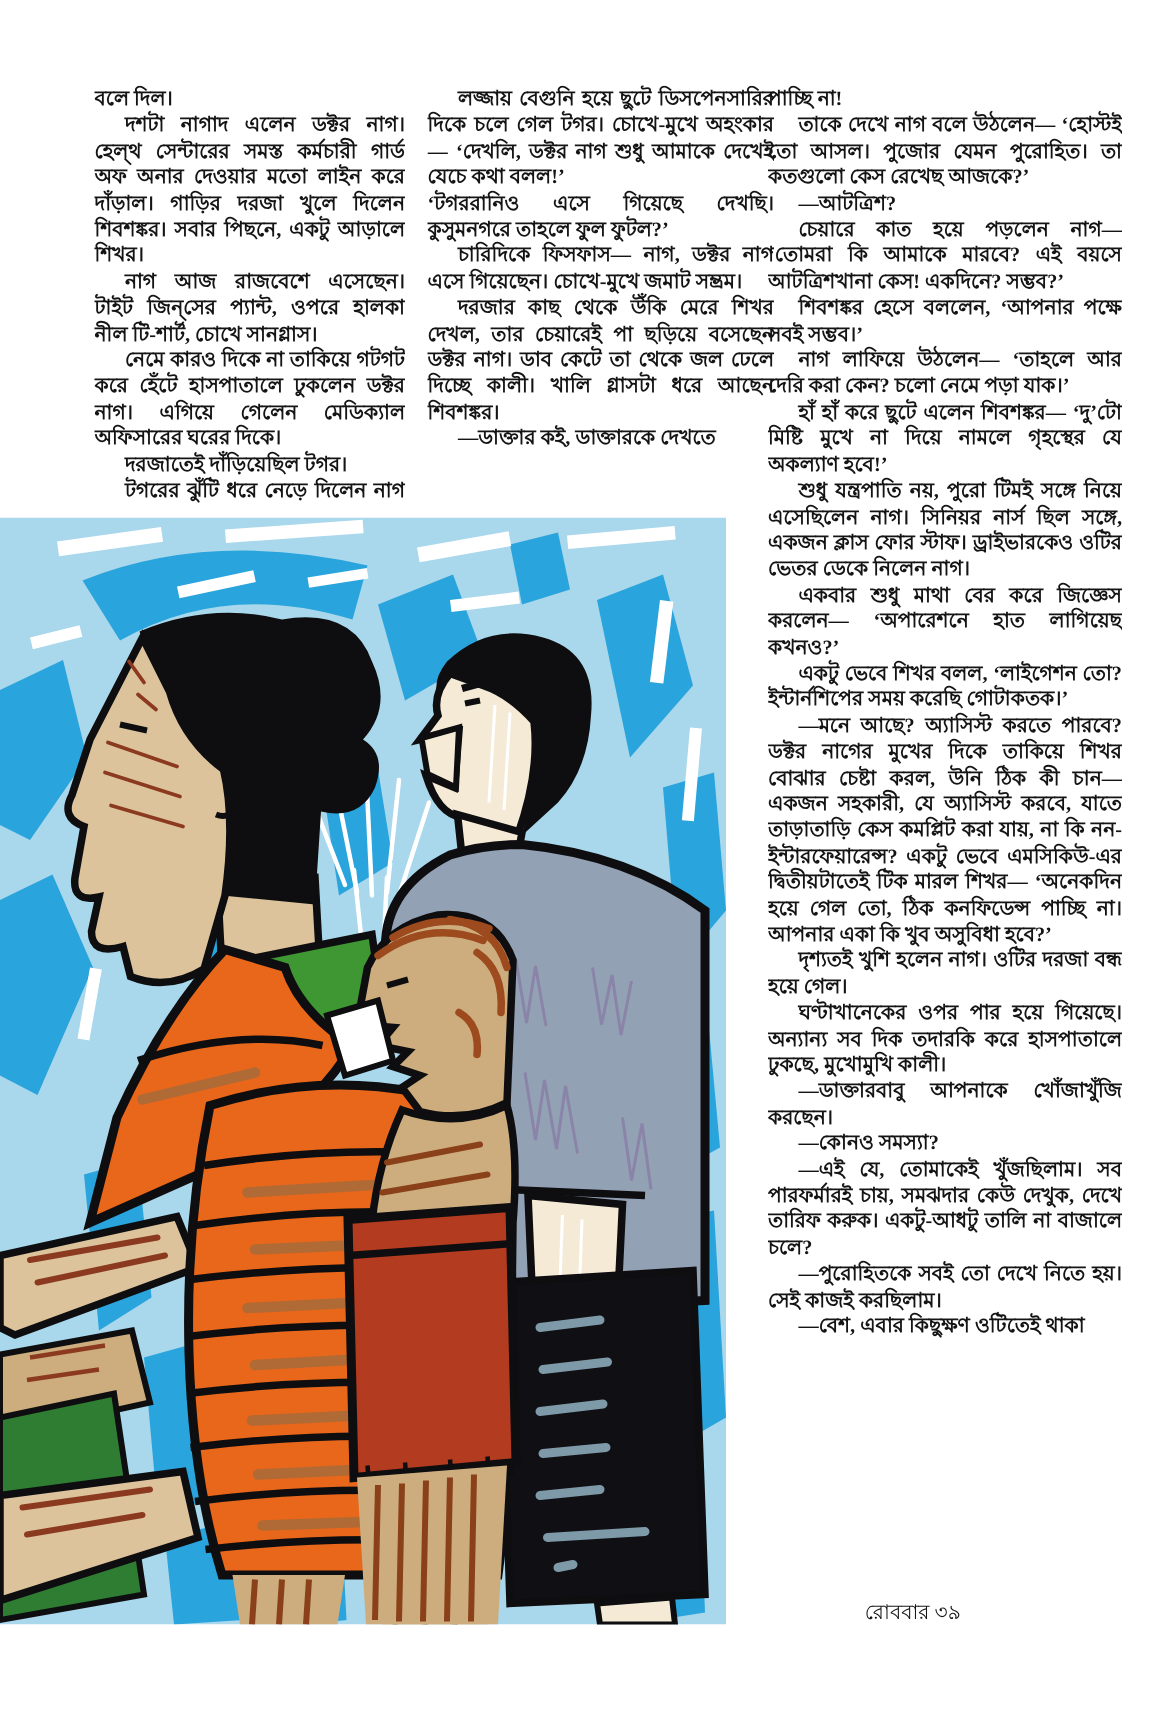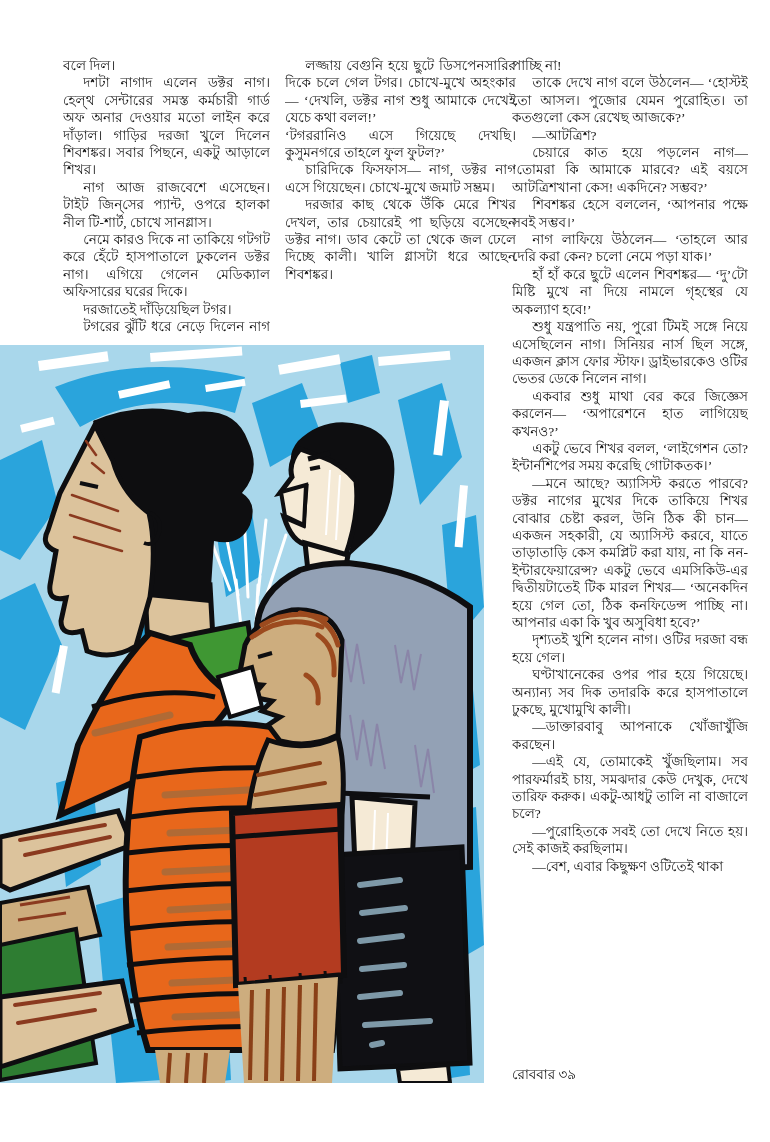--- a/index.html
+++ b/index.html
@@ -14,29 +14,29 @@
     position:absolute;
     text-align:justify;
     font-size:13.5px;
     line-height:17.4px;
     color:#141414;
     overflow:hidden;
   }
   #col1{left:63px;top:57px;width:207px;height:282px;}
   #col2{left:285px;top:57px;width:231px;height:282px;}
   #col3{left:512px;top:57px;width:236px;height:980px;}
-  .para{margin:0;text-indent:1.5em;}
+  .para{margin:0;text-indent:1.5em;font-weight:bold;}
   .para.no-indent{text-indent:0;}
   #illo{
     position:absolute;left:0;top:345px;width:484px;height:738px;
     line-height:0;
   }
   #footer{
     position:absolute;left:512px;top:1064px;width:193px;
-    text-align:left;font-size:13.5px;color:#141414;
+    text-align:center;font-size:13.5px;color:#141414;
   }
 </style>
 </head>
 <body>
 
 <div id="page">
 
   <div id="col1" class="col">
       <p class="para no-indent">বলে দিল।</p>
       <p class="para">দশটা নাগাদ এলেন ডক্টর নাগ। হেল্থ সেন্টারের সমস্ত কর্মচারী গার্ড অফ অনার দেওয়ার মতো লাইন করে দাঁড়াল। গাড়ির দরজা খুলে দিলেন শিবশঙ্কর। সবার পিছনে, একটু আড়ালে শিখর।</p>
@@ -44,37 +44,39 @@
       <p class="para">নেমে কারও দিকে না তাকিয়ে গটগট করে হেঁটে হাসপাতালে ঢুকলেন ডক্টর নাগ। এগিয়ে গেলেন মেডিক্যাল অফিসারের ঘরের দিকে।</p>
       <p class="para">দরজাতেই দাঁড়িয়েছিল টগর।</p>
       <p class="para">টগরের ঝুঁটি ধরে নেড়ে দিলেন নাগ—</p>
     </div>
 
   <div id="col2" class="col">
       <p class="para">লজ্জায় বেগুনি হয়ে ছুটে ডিসপেনসারির দিকে চলে গেল টগর। চোখে-মুখে অহংকার— ‘দেখলি, ডক্টর নাগ শুধু আমাকে দেখেই যেচে কথা বলল!’</p>
       <p class="para no-indent">‘টগররানিও এসে গিয়েছে দেখছি। কুসুমনগরে তাহলে ফুল ফুটল?’</p>
       <p class="para">চারিদিকে ফিসফাস— নাগ, ডক্টর নাগ এসে গিয়েছেন। চোখে-মুখে জমাট সম্ভ্রম।</p>
       <p class="para">দরজার কাছ থেকে উঁকি মেরে শিখর দেখল, তার চেয়ারেই পা ছড়িয়ে বসেছেন ডক্টর নাগ। ডাব কেটে তা থেকে জল ঢেলে দিচ্ছে কালী। খালি গ্লাসটা ধরে আছেন শিবশঙ্কর।</p>
+      <p class="para">—ডাক্তার কই, ডাক্তারকে দেখতে</p>
     </div>
 
   <div id="col3" class="col">
       <p class="para no-indent">পাচ্ছি না!</p>
       <p class="para">তাকে দেখে নাগ বলে উঠলেন— ‘হোস্টই তো আসল। পুজোর যেমন পুরোহিত। তা কতগুলো কেস রেখেছ আজকে?’</p>
       <p class="para">—আটত্রিশ?</p>
       <p class="para">চেয়ারে কাত হয়ে পড়লেন নাগ— ‘তোমরা কি আমাকে মারবে? এই বয়সে আটত্রিশখানা কেস! একদিনে? সম্ভব?’</p>
       <p class="para">শিবশঙ্কর হেসে বললেন, ‘আপনার পক্ষে সবই সম্ভব।’</p>
       <p class="para">নাগ লাফিয়ে উঠলেন— ‘তাহলে আর দেরি করা কেন? চলো নেমে পড়া যাক।’</p>
       <p class="para">হাঁ হাঁ করে ছুটে এলেন শিবশঙ্কর— ‘দু’টো মিষ্টি মুখে না দিয়ে নামলে গৃহস্থের যে অকল্যাণ হবে!’</p>
       <p class="para">শুধু যন্ত্রপাতি নয়, পুরো টিমই সঙ্গে নিয়ে এসেছিলেন নাগ। সিনিয়র নার্স ছিল সঙ্গে, একজন ক্লাস ফোর স্টাফ। ড্রাইভারকেও ওটির ভেতর ডেকে নিলেন নাগ।</p>
       <p class="para">একবার শুধু মাথা বের করে জিজ্ঞেস করলেন— ‘অপারেশনে হাত লাগিয়েছ কখনও?’</p>
       <p class="para">একটু ভেবে শিখর বলল, ‘লাইগেশন তো? ইন্টার্নশিপের সময় করেছি গোটাকতক।’</p>
       <p class="para">—মনে আছে? অ্যাসিস্ট করতে পারবে? ডক্টর নাগের মুখের দিকে তাকিয়ে শিখর বোঝার চেষ্টা করল, উনি ঠিক কী চান— একজন সহকারী, যে অ্যাসিস্ট করবে, যাতে তাড়াতাড়ি কেস কমপ্লিট করা যায়, না কি নন-ইন্টারফেয়ারেন্স? একটু ভেবে এমসিকিউ-এর দ্বিতীয়টাতেই টিক মারল শিখর— ‘অনেকদিন হয়ে গেল তো, ঠিক কনফিডেন্স পাচ্ছি না। আপনার একা কি খুব অসুবিধা হবে?’</p>
       <p class="para">দৃশ্যতই খুশি হলেন নাগ। ওটির দরজা বন্ধ হয়ে গেল।</p>
       <p class="para">ঘণ্টাখানেকের ওপর পার হয়ে গিয়েছে। অন্যান্য সব দিক তদারকি করে হাসপাতালে ঢুকছে, মুখোমুখি কালী।</p>
       <p class="para">—ডাক্তারবাবু আপনাকে খোঁজাখুঁজি করছেন।</p>
+      <p class="para">—কোনও সমস্যা?</p>
       <p class="para">—এই যে, তোমাকেই খুঁজছিলাম। সব পারফর্মারই চায়, সমঝদার কেউ দেখুক, দেখে তারিফ করুক। একটু-আধটু তালি না বাজালে চলে?</p>
       <p class="para">—পুরোহিতকে সবই তো দেখে নিতে হয়। সেই কাজই করছিলাম।</p>
       <p class="para">—বেশ, এবার কিছুক্ষণ ওটিতেই থাকা</p>
     </div>
 
   <div id="illo">
     <svg width="484" height="738" viewBox="0 0 484 738" xmlns="http://www.w3.org/2000/svg">
 
       <g>
         <rect x="0" y="0" width="484" height="738" fill="#a9d7eb"></rect>

